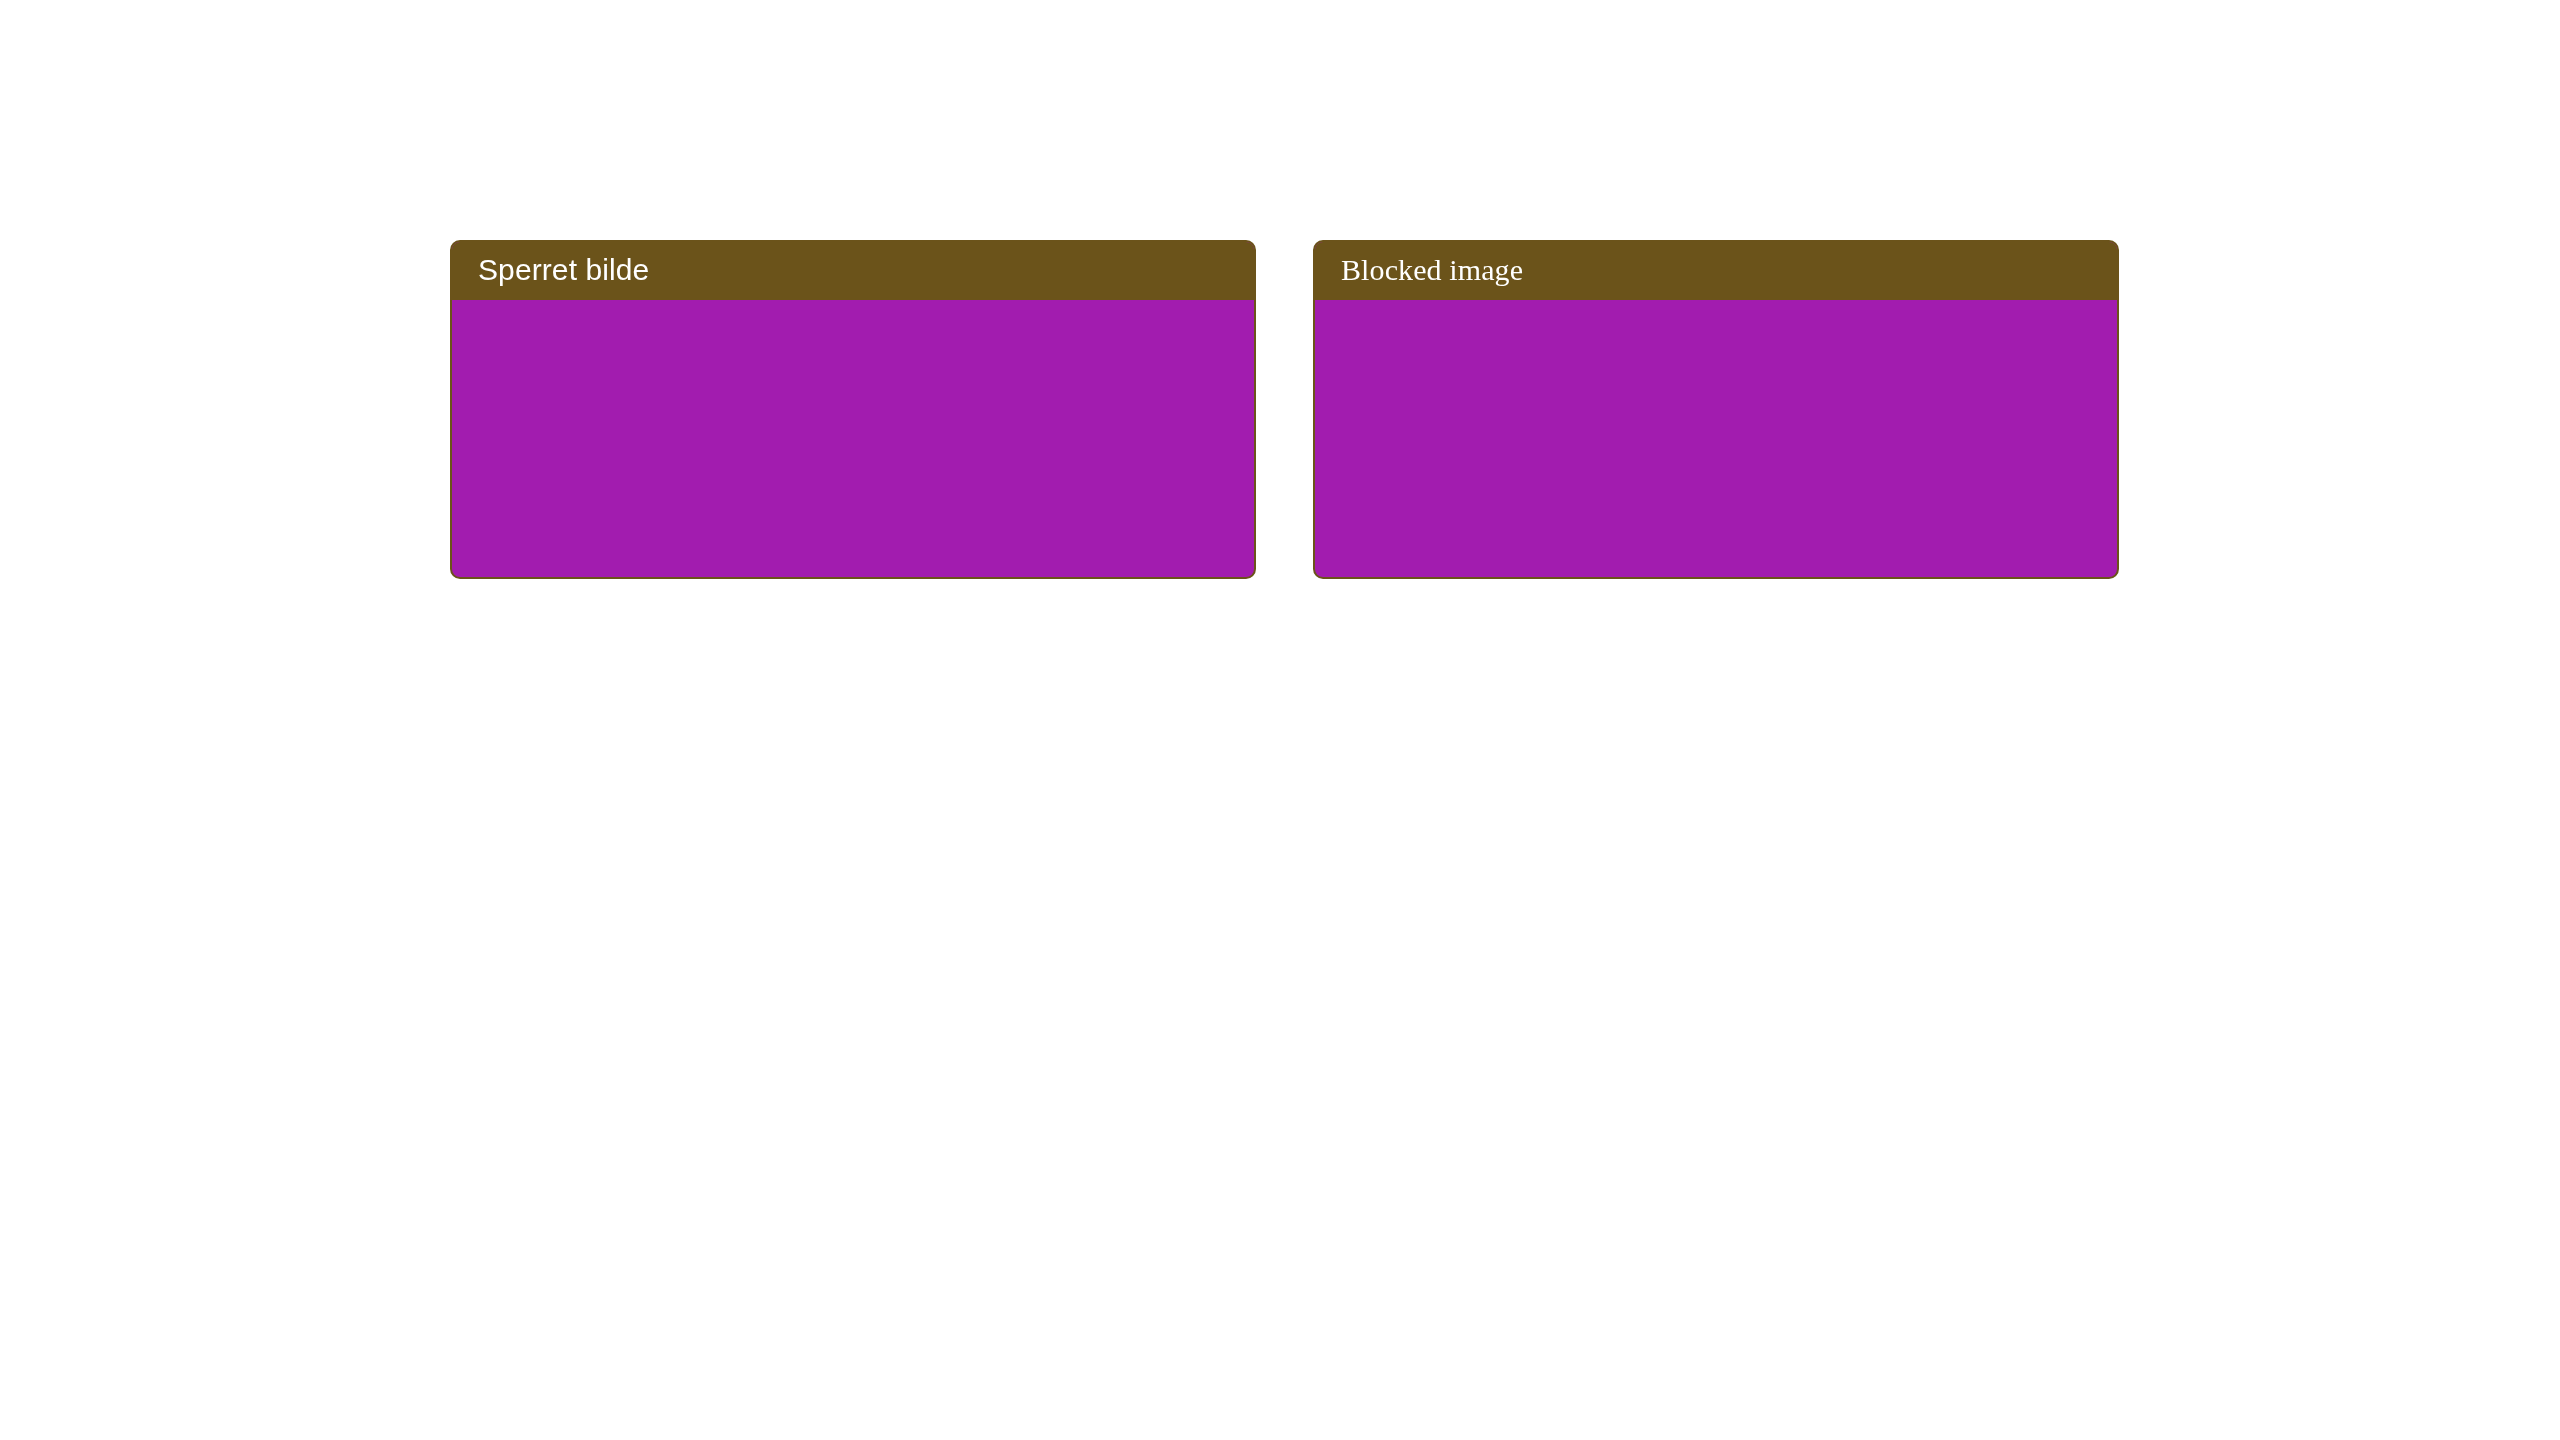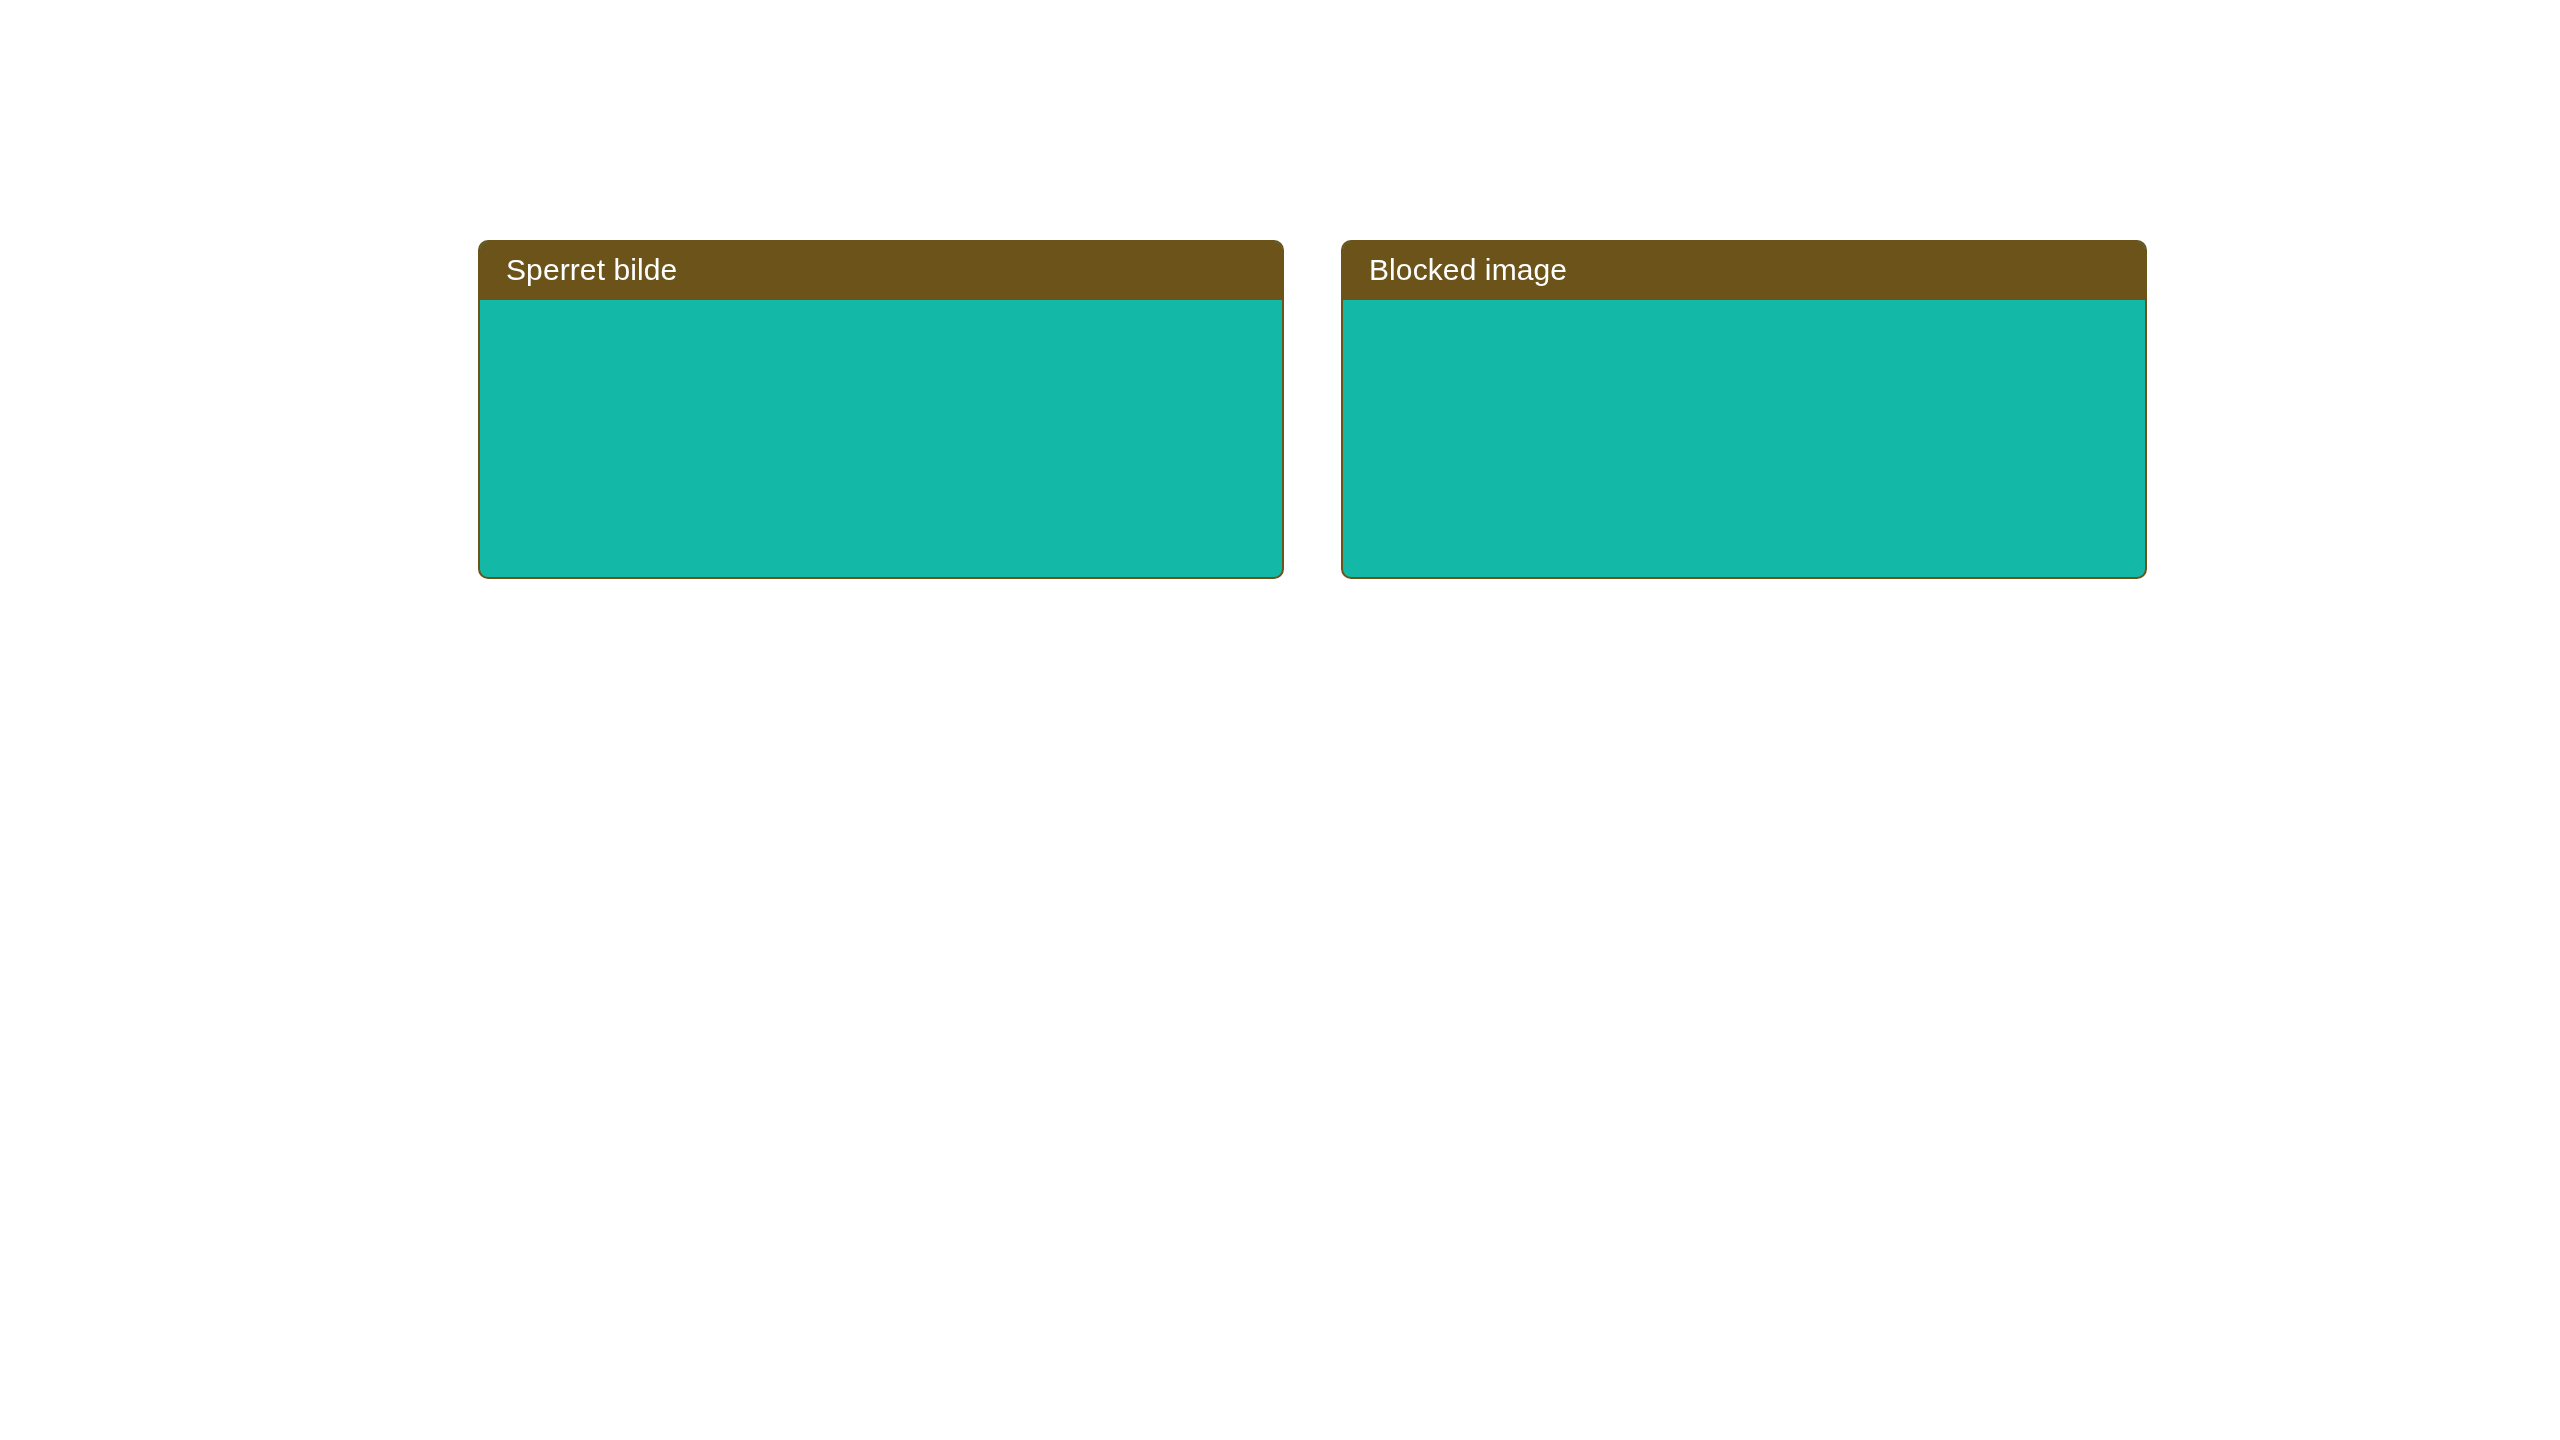--- a/index.html
+++ b/index.html
@@ -21,39 +21,39 @@
     position: absolute;
     left: 0;
     top: 0;
     width: 2560px;
     height: 1440px;
   }
 
   .notice-card {
     position: absolute;
     box-sizing: border-box;
-    background: #14b8a6;
+    background: #a21caf;
     border: 2px solid #6b531a;
     border-radius: 10px;
     overflow: hidden;
-    margin-left: 28px;
   }
 
   .notice-card.card-no {
     left: 450px;
     top: 240px;
     width: 806px;
     height: 339px;
   }
 
   .notice-card.card-en {
     left: 1313px;
     top: 240px;
     width: 806px;
     height: 339px;
+    font-family: Liberation Serif, serif;
   }
 
   .card-header {
     background: #6b531a;
     height: 60px;
     margin: -2px -2px 0 -2px;
     border-top-left-radius: 9px;
     border-top-right-radius: 9px;
     display: flex;
     align-items: center;

